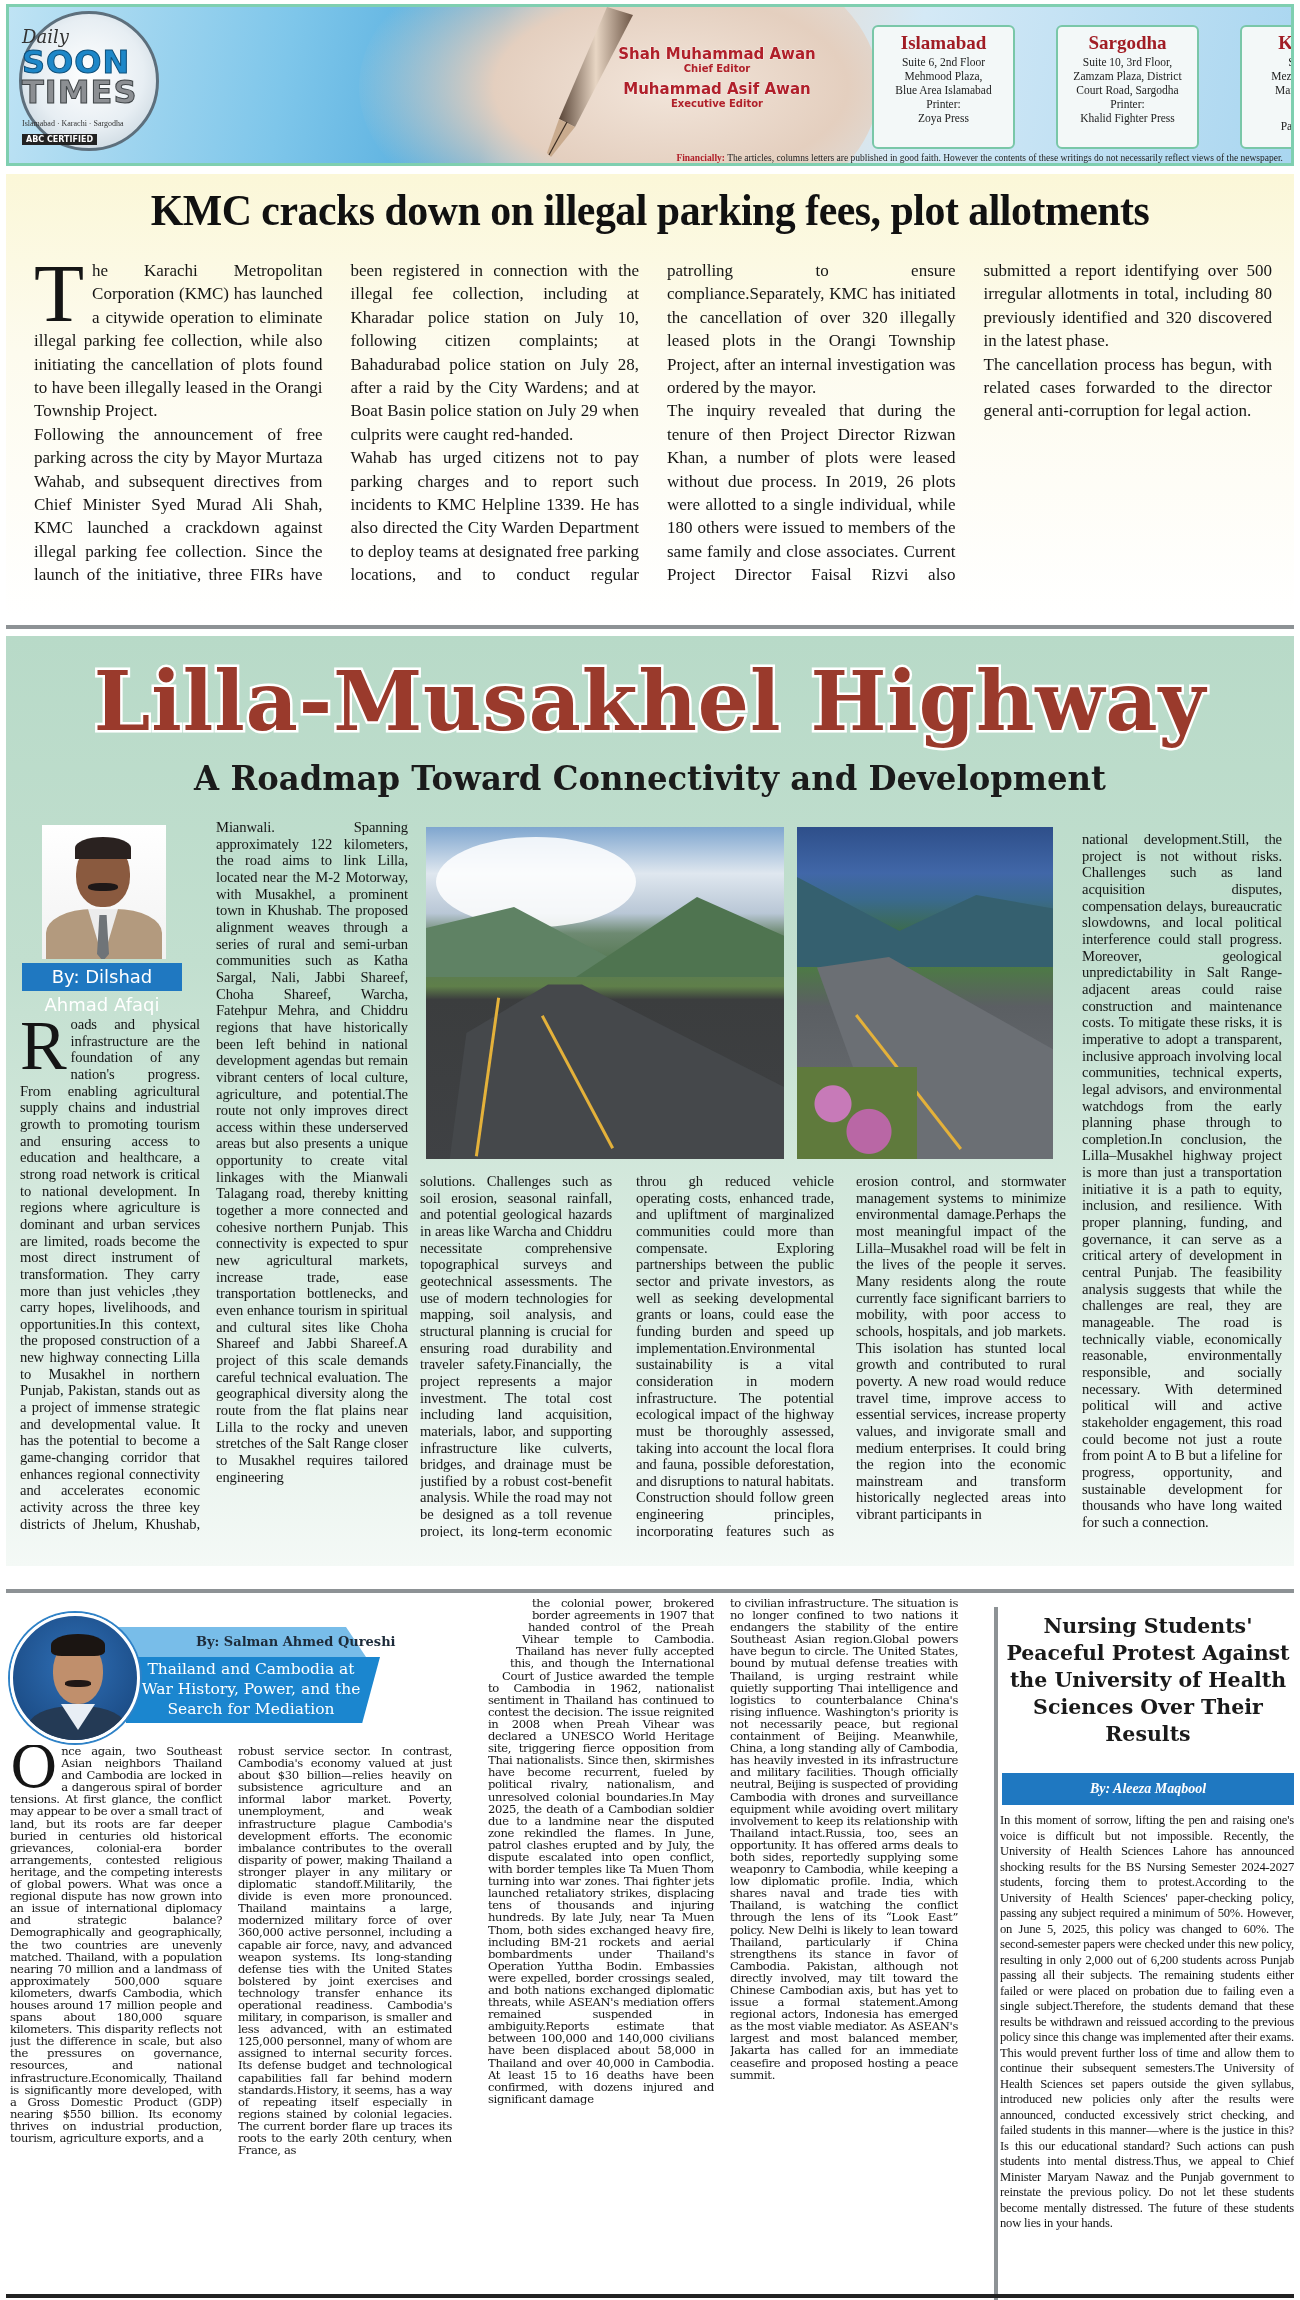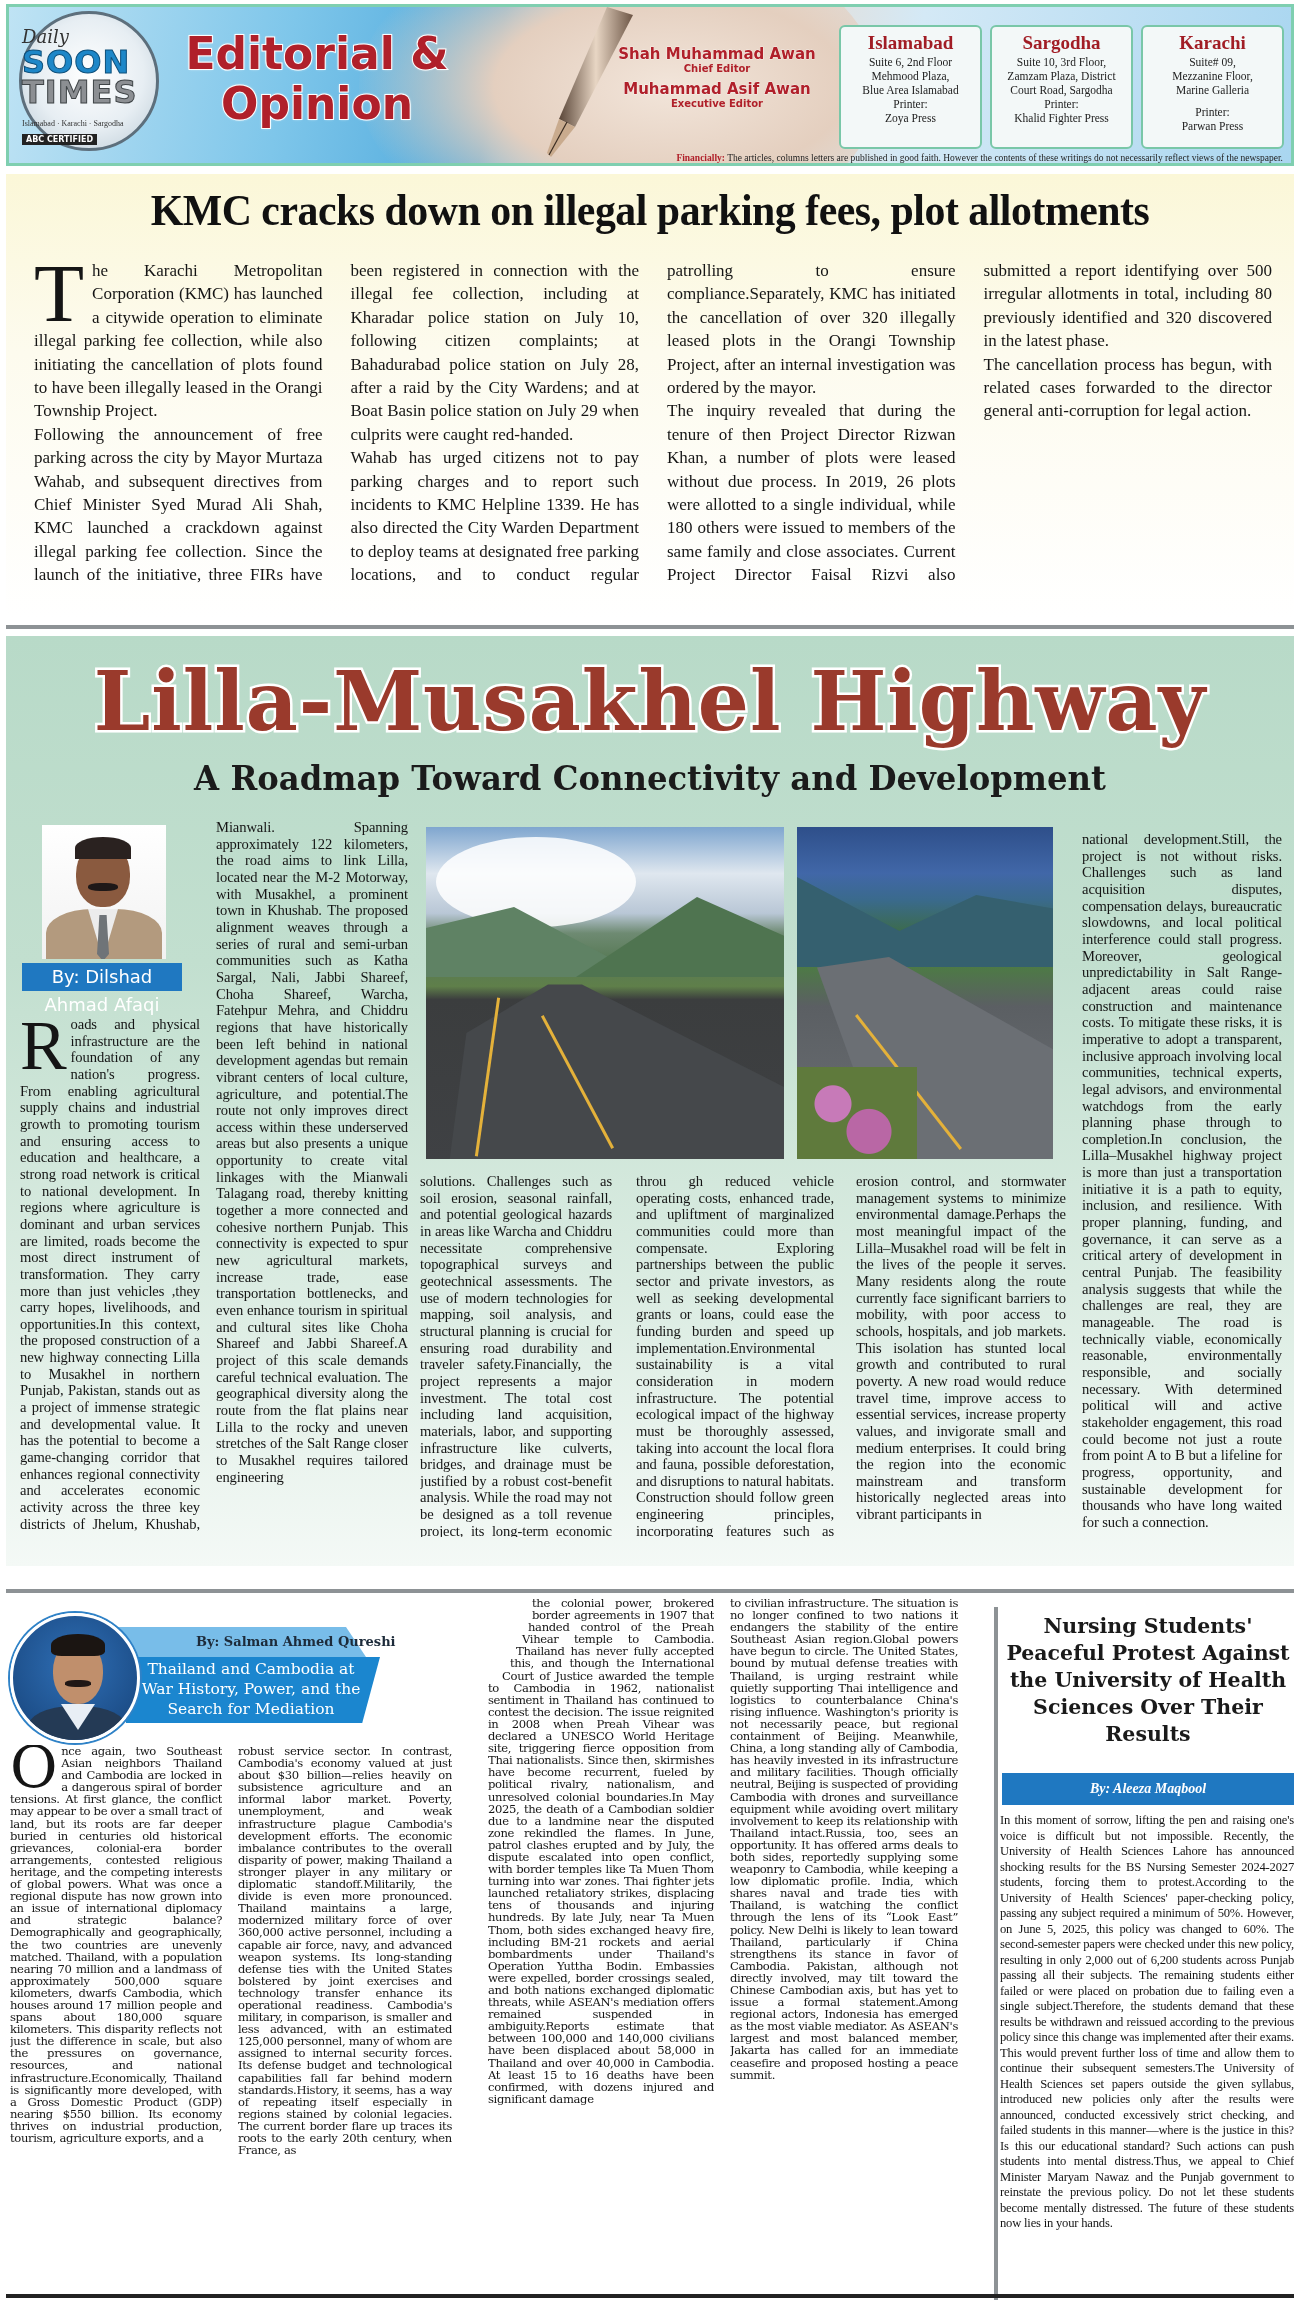--- a/index.html
+++ b/index.html
@@ -40,21 +40,21 @@
   }
   .editors {
     position: absolute; left: 596px; top: 38px; width: 224px; text-align: center;
     font-family: "DejaVu Sans", sans-serif; font-weight: bold;
   }
   .editors .name { color: #b0202a; font-size: 15px; -webkit-text-stroke: 0.6px #fff; paint-order: stroke fill; }
   .editors .role { color: #b0202a; font-size: 10px; margin-bottom: 6px; }
   .offices { position: absolute; left: 830px; top: 18px; display: flex; gap: 8px; }
   .office {
     width: 143px; height: 124px; background: #f3f8f8; border: 2px solid #79c7a8; border-radius: 6px;
-    text-align: center; padding-top: 6px; font-size: 11.5px; line-height: 14px; color: #222;
+    text-align: center; padding-top: 6px; font-size: 11.5px; line-height: 14px; color: #222; margin-left: 33px;
   }
   .office .city { font-family: "Liberation Serif", serif; font-weight: bold; font-size: 19px; color: #a11d25; line-height: 20px; margin-bottom: 2px; }
   .disclaimer {
     position: absolute; right: 8px; top: 146px; font-size: 9.5px; color: #222; white-space: nowrap;
   }
   .disclaimer .lbl { color: #b0202a; font-weight: bold; }
 
   
   .kmc {
     position: absolute; left: 6px; top: 174px; width: 1288px; height: 445px;
@@ -169,24 +169,20 @@
   <div class="swoosh"></div>
 
   <div class="logo">
     <span class="daily">Daily</span>
     <span class="soon">SOON</span>
     <span class="times">TIMES</span>
     <span class="cities">Islamabad · Karachi · Sargodha</span>
     <span class="cert">ABC CERTIFIED</span>
   </div>
 
-  <div class="section-title">
-    <div>Editorial &amp;</div>
-    <div>Opinion</div>
-  </div>
 
   <svg class="pen" viewBox="0 0 120 160">
     <defs>
       <linearGradient id="penG" x1="0" y1="0" x2="1" y2="0">
         <stop offset="0" stop-color="#5a4638"></stop>
           <stop offset="0.5" stop-color="#e8d6c4"></stop>
           <stop offset="1" stop-color="#6d5646"></stop>
       </linearGradient>
     </defs>
     <polygon points="78,0 104,8 46,120 30,112" fill="url(#penG)"></polygon>

